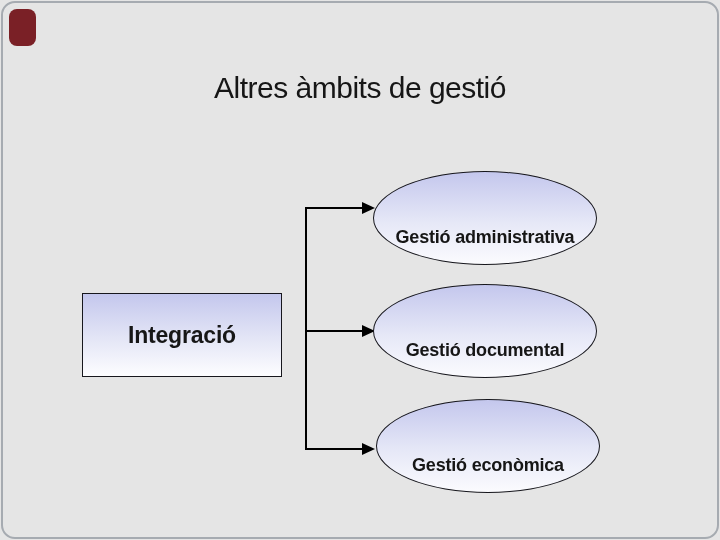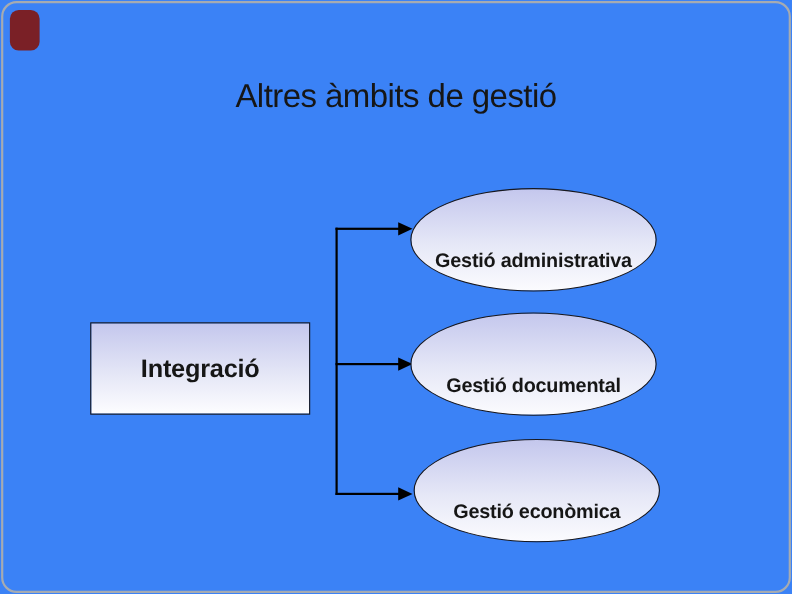--- a/index.html
+++ b/index.html
@@ -8,21 +8,21 @@
     width: 720px;
     height: 540px;
     background: #ffffff;
     font-family: "Liberation Sans", "DejaVu Sans", sans-serif;
     overflow: hidden;
   }
   .canvas {
     position: relative;
     width: 720px;
     height: 540px;
-    background: #3b82f6;
+    background: #e5e5e5;
   }
   
   .slide-frame {
     position: absolute;
     left: 1px; top: 1px; right: 1px; bottom: 1px;
     border: 2px solid #a6abb1;
     border-radius: 14px;
     pointer-events: none;
   }
   

